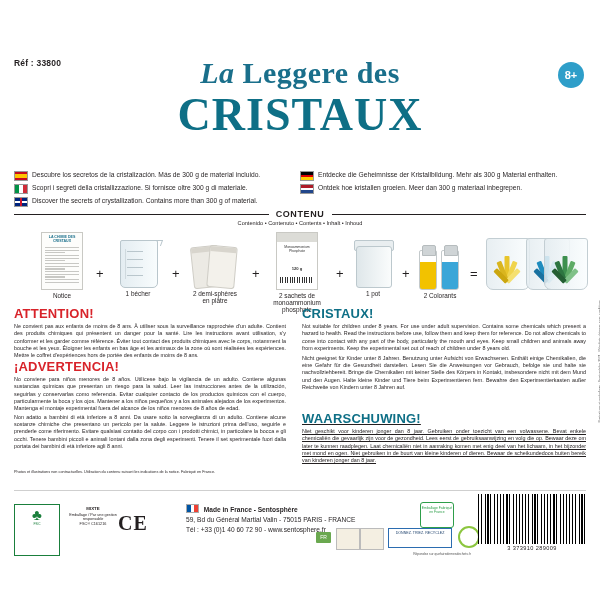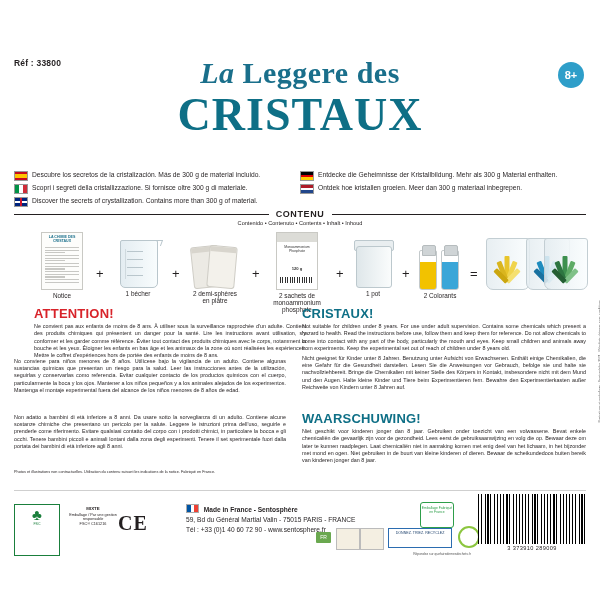--- a/index.html
+++ b/index.html
@@ -140,26 +140,26 @@
   .crys{position:absolute;bottom:8px;left:50%;transform:translateX(-50%);width:34px;height:34px;}
   .shard{position:absolute;bottom:0;left:50%;width:5px;border-radius:1px;transform-origin:bottom center;}
 
   
   .warn{position:absolute;font-size:5.4px;line-height:1.33;color:#231f20;text-align:justify;}
   .warn h4{margin:0 0 1px 0;font-size:13px;font-weight:bold;letter-spacing:.2px;}
   .warn.col-l{left:14px;width:272px;}
   .warn.col-r{left:302px;width:284px;}
   .h-red{color:#d8232a;}
   .h-teal{color:#0e6f86;}
-  .b-attention{top:305px;margin-left:20px;}
+  .b-attention{top:305px;}
   .b-advertencia{top:358px;}
   .b-attenzione{top:414px;}
   .b-warning{top:305px;}
   .b-achtung{top:355px;}
-  .b-waarschuwing{top:410px;}
+  .b-waarschuwing{top:410px;text-decoration:underline;}
   .footnote{
     position:absolute;left:14px;top:470px;width:272px;
     font-size:3.8px;color:#231f20;line-height:1.3;
   }
 
   
   .footer{position:absolute;left:0;bottom:0;width:600px;height:110px;}
   .fsep{position:absolute;left:14px;top:0;width:572px;height:1px;background:#cfcfcf;}
   .ce{
     position:absolute;left:118px;top:22px;font-family:"Liberation Serif",serif;
@@ -403,20 +403,21 @@
       </div>
     </div>
 
   </div>
 
   <div class="warn col-l b-attention">
     <h4 class="h-red">ATTENTION!</h4>
     <div>Ne convient pas aux enfants de moins de 8 ans. À utiliser sous la surveillance rapprochée d'un adulte. Contient des produits chimiques qui présentent un danger pour la santé. Lire les instructions avant utilisation, s'y conformer et les garder comme référence. Éviter tout contact des produits chimiques avec le corps, notamment la bouche et les yeux. Éloigner les enfants en bas âge et les animaux de la zone où sont réalisées les expériences. Mettre le coffret d'expériences hors de portée des enfants de moins de 8 ans.</div>
   </div>
   <div class="warn col-l b-advertencia">
+    <h4 class="h-red">¡ADVERTENCIA!</h4>
     <div>No conviene para niños menores de 8 años. Utilícese bajo la vigilancia de un adulto. Contiene algunas sustancias químicas que presentan un riesgo para la salud. Leer las instrucciones antes de la utilización, seguirlas y conservarlas como referencia. Evitar cualquier contacto de los productos químicos con el cuerpo, particularmente la boca y los ojos. Mantener a los niños pequeños y a los animales alejados de los experimentos. Mantenga el montaje experimental fuera del alcance de los niños menores de 8 años de edad.</div>
   </div>
   <div class="warn col-l b-attenzione">
     <div>Non adatto a bambini di età inferiore a 8 anni. Da usare sotto la sorveglianza di un adulto. Contiene alcune sostanze chimiche che presentano un pericolo per la salute. Leggere le istruzioni prima dell'uso, seguirle e prenderle come riferimento. Evitare qualsiasi contatto del corpo con i prodotti chimici, in particolare la bocca e gli occhi. Tenere bambini piccoli e animali lontani dalla zona degli esperimenti. Tenere il set sperimentale fuori dalla portata dei bambini di età inferiore agli 8 anni.</div>
   </div>
 
   <div class="warn col-r b-warning">
     <h4 class="h-teal">CRISTAUX!</h4>
     <div>Not suitable for children under 8 years. For use under adult supervision. Contains some chemicals which present a hazard to health. Read the instructions before use, follow them and keep them for reference. Do not allow chemicals to come into contact with any part of the body, particularly the mouth and eyes. Keep small children and animals away from experiments. Keep the experimental set out of reach of children under 8 years old.</div>
   </div>

